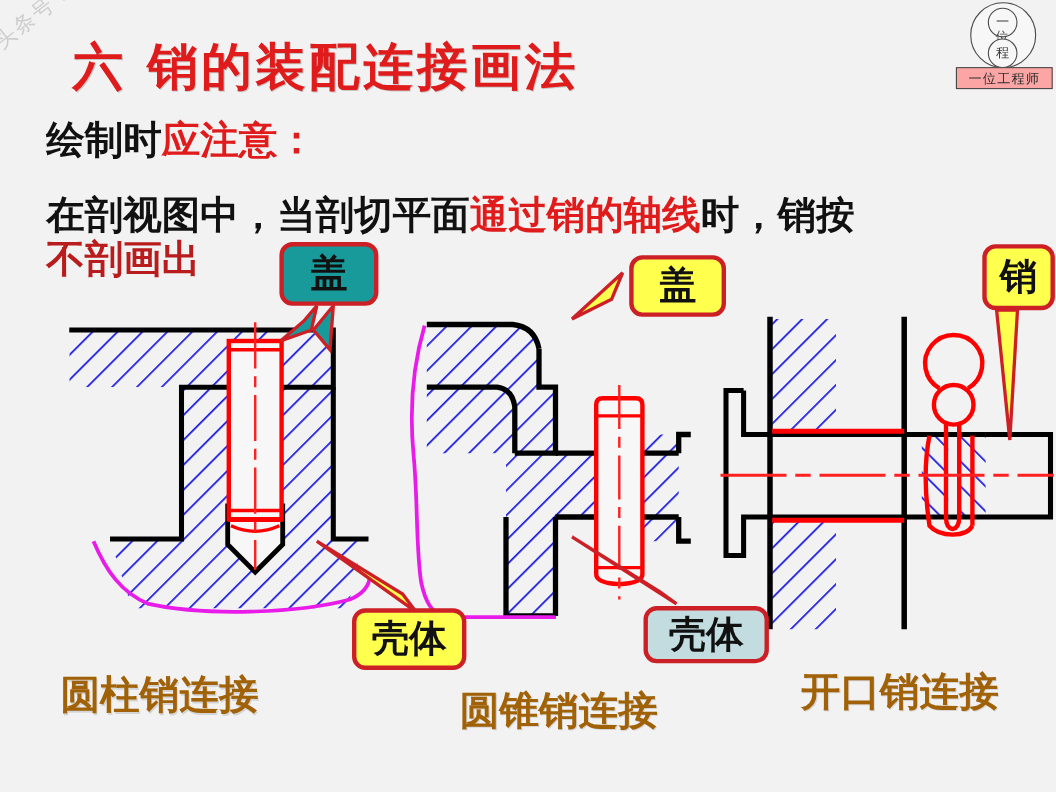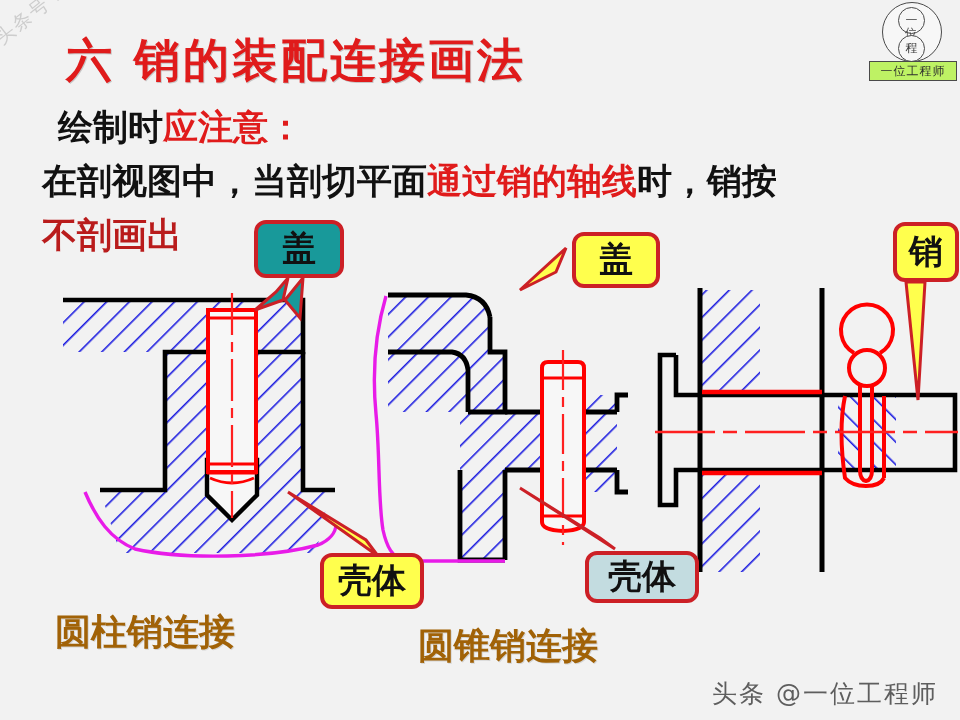--- a/index.html
+++ b/index.html
@@ -76,21 +76,21 @@
     width: 24px;
     text-align: center;
     font-size: 12px;
     color: #4a4a4a;
   }
   .logo-label {
     position: absolute;
     left: 0; top: 59px;
     width: 86px; height: 18px;
     border: 1.4px solid #4a4a4a;
-    background: #bef264;
+    background: #fca5a5;
     text-align: center;
     font-size: 12px;
     line-height: 18px;
     color: #2e2e2e;
     letter-spacing: 1px;
   }
 
   
   .title {
     position: absolute;
@@ -99,31 +99,31 @@
     font-size: 46px;
     font-weight: bold;
     color: #e01b1b;
     letter-spacing: 3px;
     white-space: nowrap;
     text-shadow: 1px 1px 0 rgba(0,0,0,0.18);
     text-align: right;
   }
   .line1 {
     position: absolute;
-    left: 58px;
+    left: 42px;
     top: 104px;
     font-size: 35px;
     font-weight: bold;
     color: #111111;
     white-space: nowrap;
   }
   .line2 {
     position: absolute;
     left: 42px;
-    top: 158px;
+    top: 172px;
     font-size: 35px;
     font-weight: bold;
     color: #111111;
     white-space: nowrap;
   }
   .line3 {
     position: absolute;
     left: 42px;
     top: 212px;
     font-size: 35px;
@@ -325,15 +325,15 @@
   <div class="line3">不剖画出</div>
 
   <div class="callout co-gai1">盖</div>
   <div class="callout co-gai2">盖</div>
   <div class="callout co-xiao">销</div>
   <div class="callout co-ke1">壳体</div>
   <div class="callout co-ke2">壳体</div>
 
   <div class="caption cap1">圆柱销连接</div>
   <div class="caption cap2">圆锥销连接</div>
-
-  <div class="wm-bottom">头条 @一位工程师</div>
+  <div class="caption cap3">开口销连接</div>
+
 </div>
 
 </body></html>

